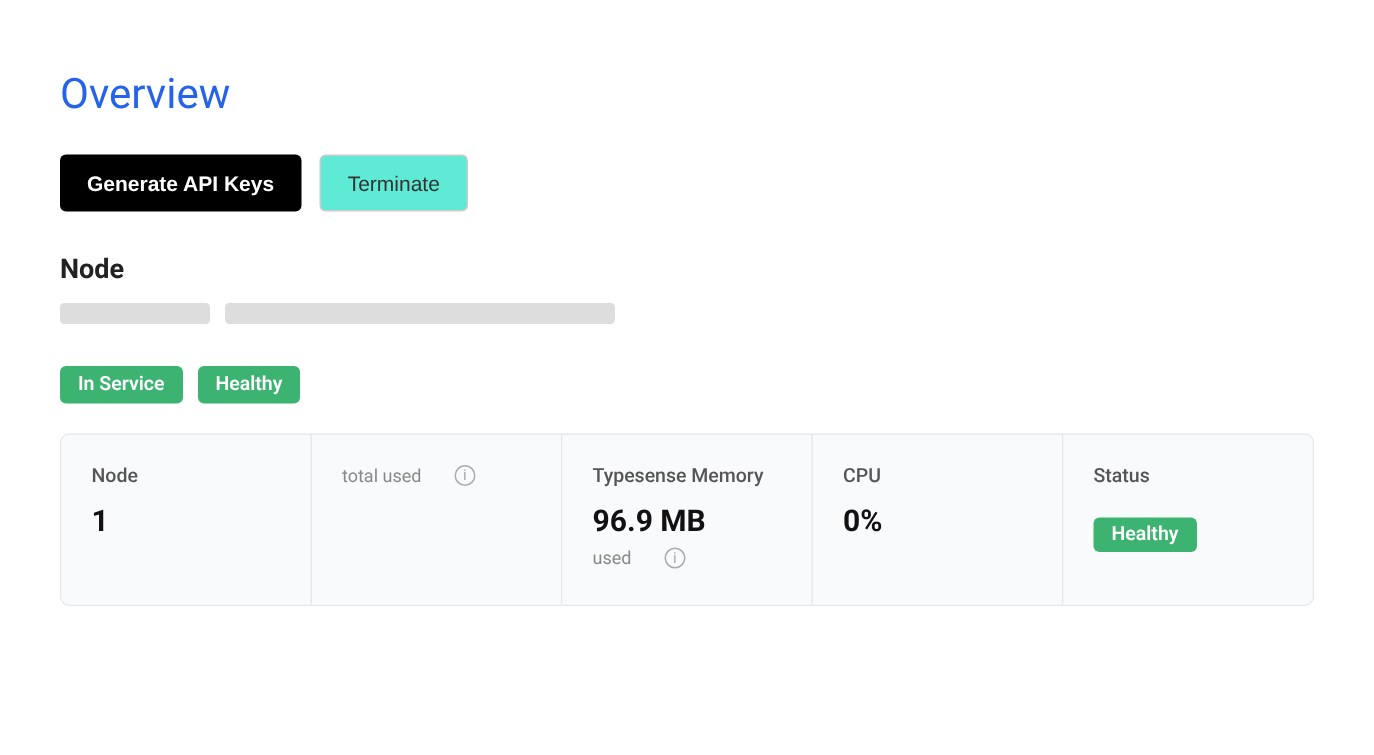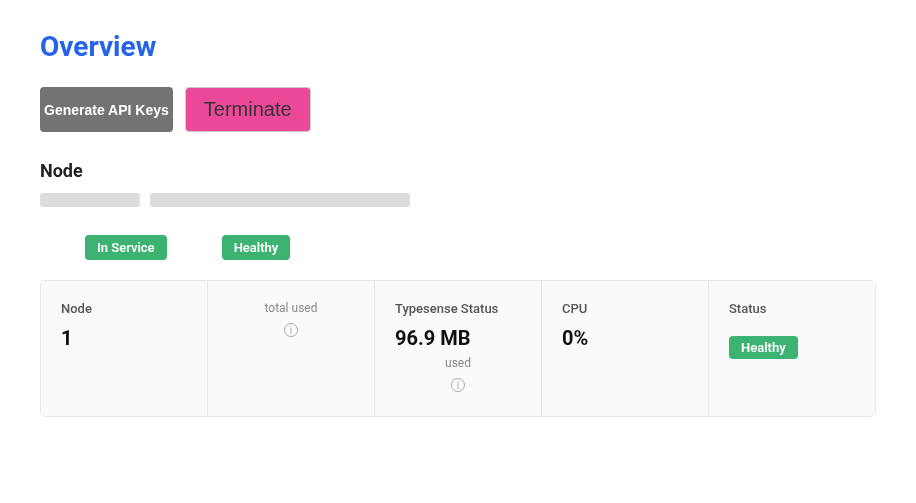--- a/index.html
+++ b/index.html
@@ -5,48 +5,49 @@
     * { box-sizing: border-box; margin: 0; padding: 0; }
     body {
       font-family: -apple-system, BlinkMacSystemFont, 'Segoe UI', Roboto, sans-serif;
       background: #fff;
       color: #333;
       padding: 30px 40px;
     }
 
     .page-title {
       font-size: 28px;
-      font-weight: 700;
+      font-weight: 400;
       color: #2563eb;
       margin-bottom: 24px;
+      margin-top: 16px;
     }
 
     .button-row {
       display: flex;
       gap: 12px;
       margin-bottom: 28px;
     }
 
     .btn-primary {
-      background: #737373;
+      background: #000000;
       color: #fff;
       border: none;
-      padding: 10px 4px;
+      padding: 10px 18px;
       font-size: 14px;
       font-weight: 600;
       border-radius: 4px;
       cursor: pointer;
     }
 
     .btn-secondary {
-      background: #ec4899;
+      background: #5eead4;
       color: #333;
       border: 1.5px solid #ccc;
       padding: 10px 18px;
-      font-size: 20px;
+      font-size: 14px;
       font-weight: 500;
       border-radius: 4px;
       cursor: pointer;
     }
 
     .section-label {
       font-size: 18px;
       font-weight: 700;
       color: #222;
       margin-bottom: 12px;
@@ -79,21 +80,20 @@
     .badge {
       padding: 5px 12px;
       border-radius: 4px;
       font-size: 13px;
       font-weight: 600;
       color: #fff;
     }
 
     .badge-green {
       background: #3cb371;
-      margin-left: 45px;
     }
 
     .monitoring-table {
       display: flex;
       gap: 0;
       border: 1px solid #e5e7eb;
       border-radius: 6px;
       overflow: hidden;
     }
 
@@ -120,22 +120,21 @@
       font-weight: 700;
       color: #111;
       margin-bottom: 6px;
     }
 
     .cell-sub {
       font-size: 12px;
       color: #888;
       display: flex;
       align-items: center;
-      gap: 8px;
-      flex-direction: column;
+      gap: 22px;
     }
 
     .info-icon {
       width: 14px;
       height: 14px;
       border-radius: 50%;
       border: 1.5px solid #aaa;
       display: inline-flex;
       align-items: center;
       justify-content: center;
@@ -188,21 +187,21 @@
     </div>
 
     <div class="monitoring-cell">
       <div class="cell-sub">
         <span>total used</span>
         <span class="info-icon">i</span>
       </div>
     </div>
 
     <div class="monitoring-cell">
-      <div class="cell-header">Typesense Status</div>
+      <div class="cell-header">Typesense Memory</div>
       <div class="cell-value">96.9 MB</div>
       <div class="cell-sub">
         <span>used</span>
         <span class="info-icon">i</span>
       </div>
     </div>
 
     <div class="monitoring-cell">
       <div class="cell-header">CPU</div>
       <div class="cell-value">0%</div>

